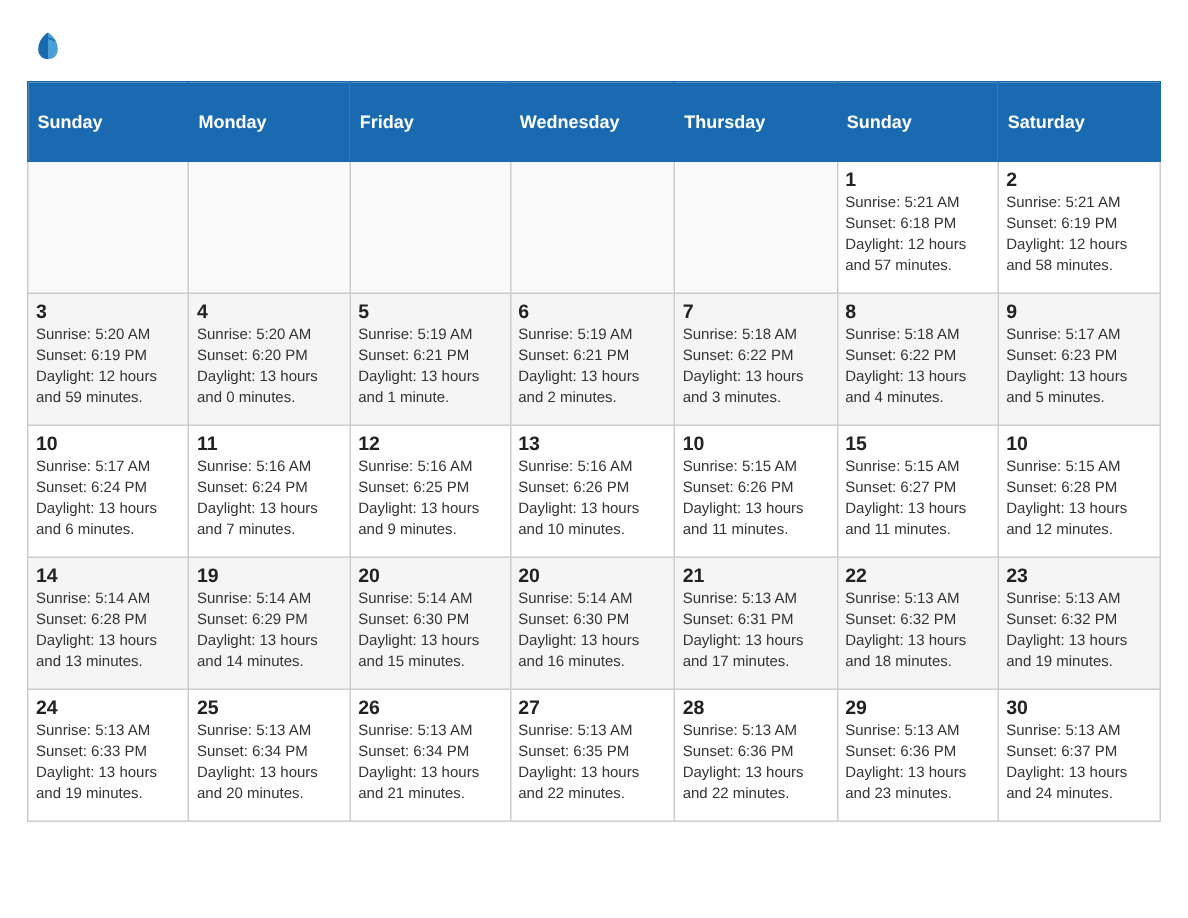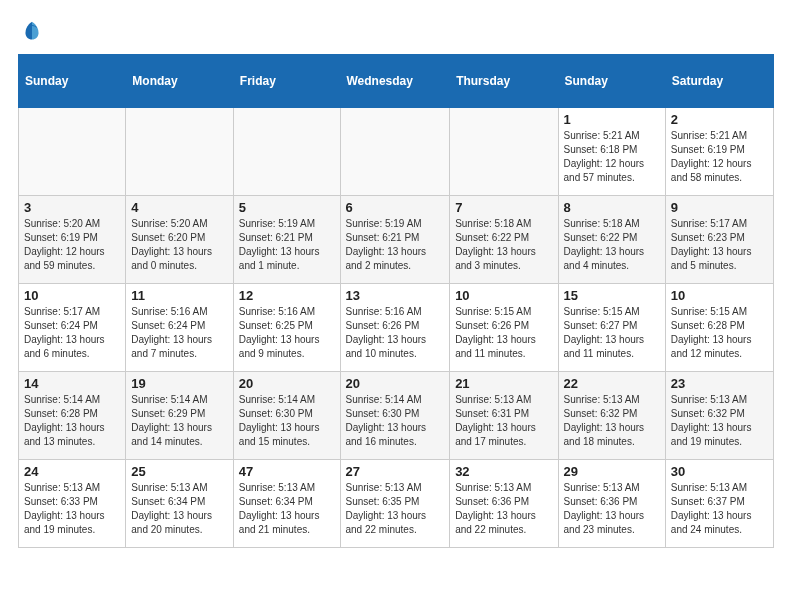--- a/index.html
+++ b/index.html
@@ -308,35 +308,35 @@
 and 19 minutes.</div>
           </td>
           <td>
             <span class="day-num">25</span>
             <div class="day-info" style="white-space: pre-line;">Sunrise: 5:13 AM
 Sunset: 6:34 PM
 Daylight: 13 hours
 and 20 minutes.</div>
           </td>
           <td>
-            <span class="day-num">47</span>
+            <span class="day-num">26</span>
             <div class="day-info" style="white-space: pre-line;">Sunrise: 5:13 AM
 Sunset: 6:34 PM
 Daylight: 13 hours
 and 21 minutes.</div>
           </td>
           <td>
             <span class="day-num">27</span>
             <div class="day-info" style="white-space: pre-line;">Sunrise: 5:13 AM
 Sunset: 6:35 PM
 Daylight: 13 hours
 and 22 minutes.</div>
           </td>
           <td>
-            <span class="day-num">32</span>
+            <span class="day-num">28</span>
             <div class="day-info" style="white-space: pre-line;">Sunrise: 5:13 AM
 Sunset: 6:36 PM
 Daylight: 13 hours
 and 22 minutes.</div>
           </td>
           <td>
             <span class="day-num">29</span>
             <div class="day-info" style="white-space: pre-line;">Sunrise: 5:13 AM
 Sunset: 6:36 PM
 Daylight: 13 hours

